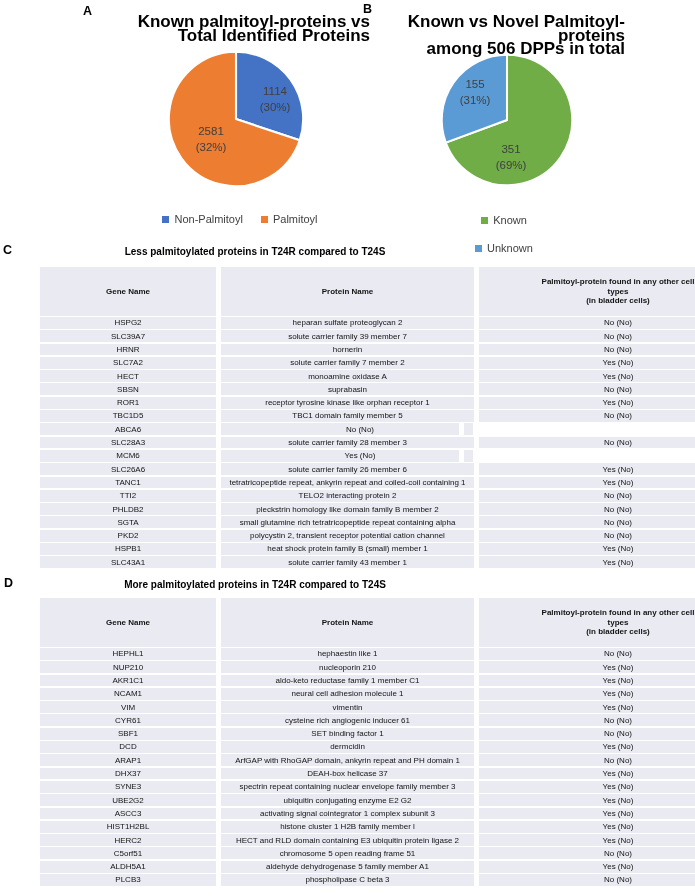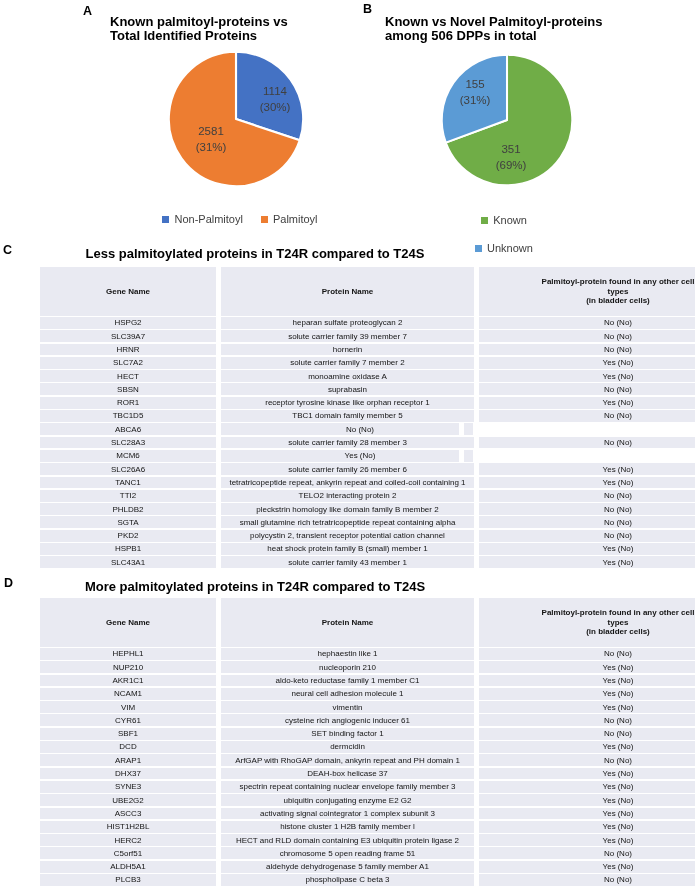--- a/index.html
+++ b/index.html
@@ -2,27 +2,27 @@
 <html><head>
 <meta charset="utf-8">
 <style>
   html,body{margin:0;padding:0;}
   body{
     width:695px;height:896px;position:relative;background:#ffffff;
     font-family:"Liberation Sans", sans-serif;color:#000;overflow:hidden;
   }
   .abs{position:absolute;}
   .panel-letter{font-weight:bold;font-size:12.5px;color:#000;}
-  .pie-title{font-weight:bold;font-size:13px;line-height:13.5px;text-align:left;white-space:pre-line;color:#000;}
+  .pie-title{font-weight:bold;font-size:17px;line-height:13.5px;text-align:right;white-space:pre-line;color:#000;}
   .pie-wrap svg{display:block;width:100%;height:100%;}
   .pie-label{font-size:11.5px;line-height:16px;color:#404040;text-align:center;white-space:pre-line;}
   .legend{display:flex;align-items:center;justify-content:center;font-size:11px;color:#404040;margin-top:12px;}
   .legend-item{display:flex;align-items:center;}
   .swatch{width:7px;height:7px;margin-right:5px;flex:0 0 auto;}
-  .table-title{font-weight:bold;font-size:13px;text-align:center;color:#000;}
+  .table-title{font-weight:bold;font-size:10px;text-align:center;color:#000;}
   .figtable{width:655px;}
   .trow{display:flex;gap:5px;height:11.8px;margin-bottom:1.5px;}
   .trow.thead{height:48.5px;}
   .cell{
     background:#E9EAF2;display:flex;align-items:center;justify-content:center;
     font-size:8px;color:#141414;overflow:hidden;white-space:nowrap;
   }
   .th{font-weight:bold;font-size:8px;line-height:9.5px;text-align:center;white-space:pre;}
   .c1{width:176px;flex:0 0 auto;}
   .c2{width:253px;flex:0 0 auto;}
@@ -40,21 +40,21 @@
 <div class="abs pie-wrap" style="left:166px;top:49px;width:140px;height:140px;">
     <svg viewBox="0 0 200 200">
       <path d="M 100 100 L 100.00 4.00 A 96 96 0 0 1 191.02 130.52 Z" fill="#4472C4" stroke="#ffffff" stroke-width="3" stroke-linejoin="round"></path>
       <path d="M 100 100 L 191.02 130.52 A 96 96 0 1 1 100.00 4.00 Z" fill="#ED7D31" stroke="#ffffff" stroke-width="3" stroke-linejoin="round"></path>
     </svg>
   </div>
 
 <div class="abs pie-label" style="left:245px;top:83px;width:60px;">1114
 (30%)</div>
 <div class="abs pie-label" style="left:181px;top:123px;width:60px;">2581
-(31%)</div>
+(32%)</div>
 
 <div class="abs legend" style="left:95px;top:201px;width:290px;gap:18px;">
   <div class="legend-item">
     <span class="swatch" style="background: rgb(68, 114, 196);"></span>
     <span>Non-Palmitoyl</span>
   </div>
   <div class="legend-item">
     <span class="swatch" style="background: rgb(237, 125, 49);"></span>
     <span>Palmitoyl</span>
   </div>

